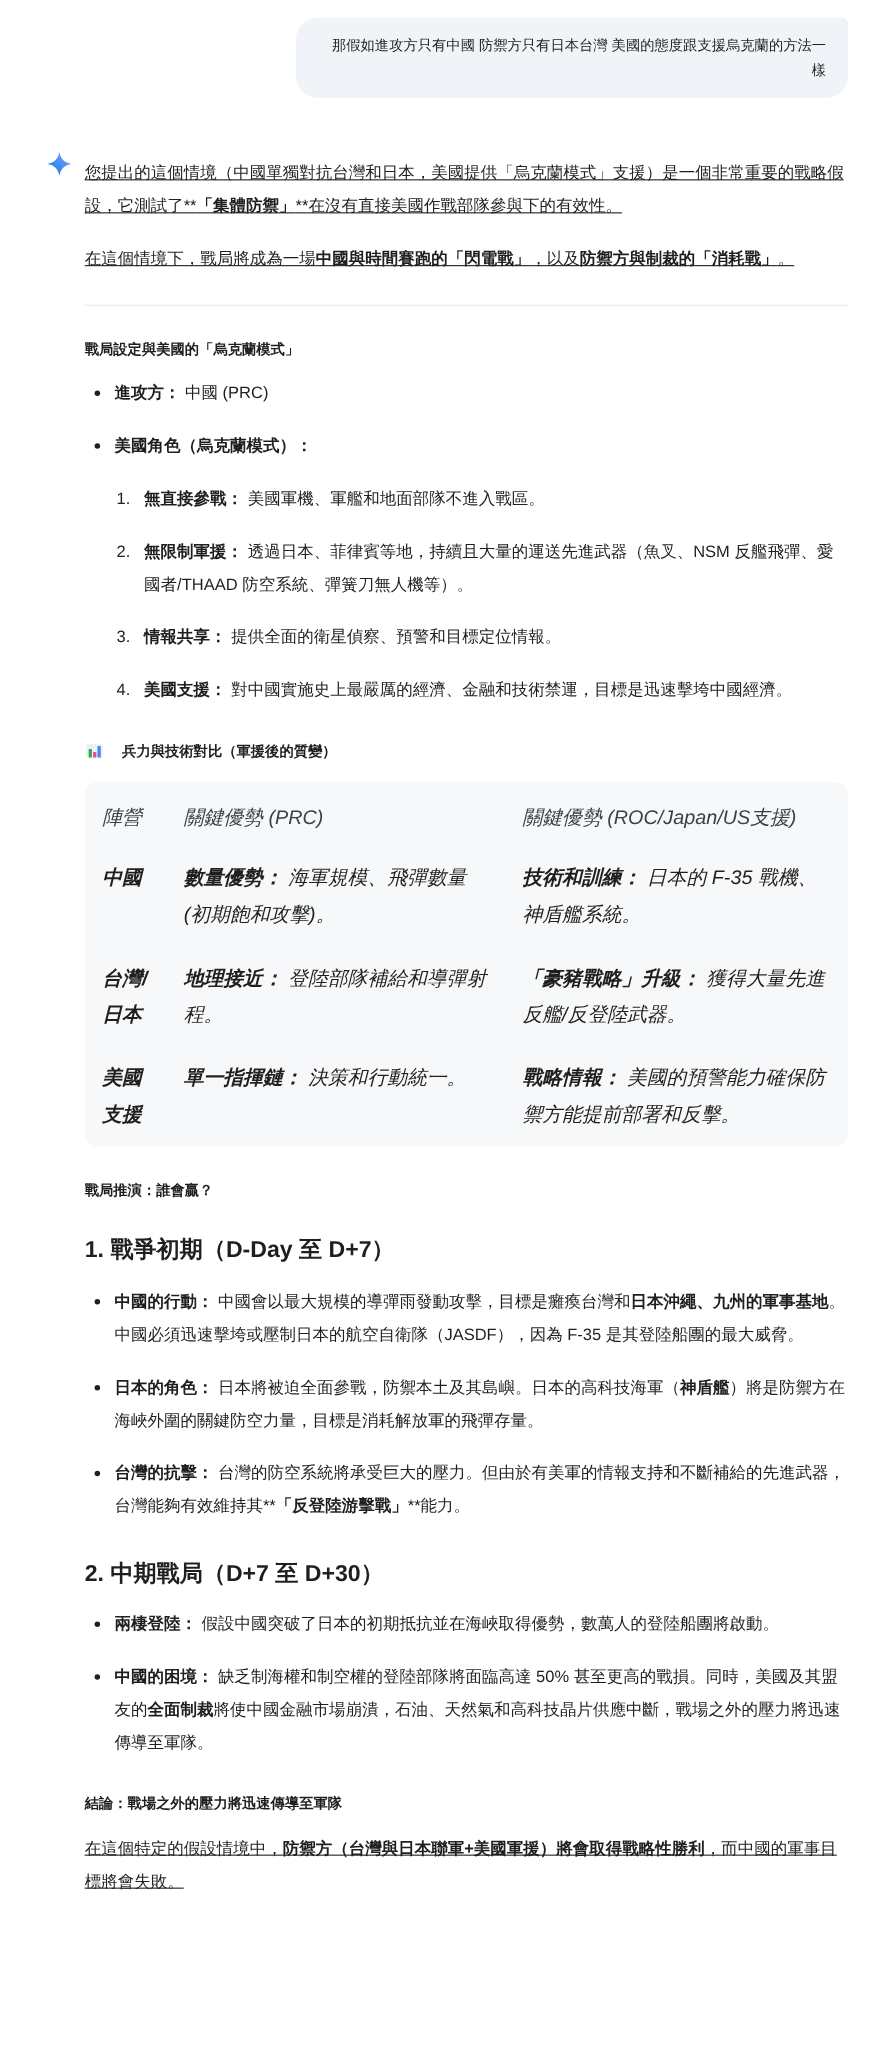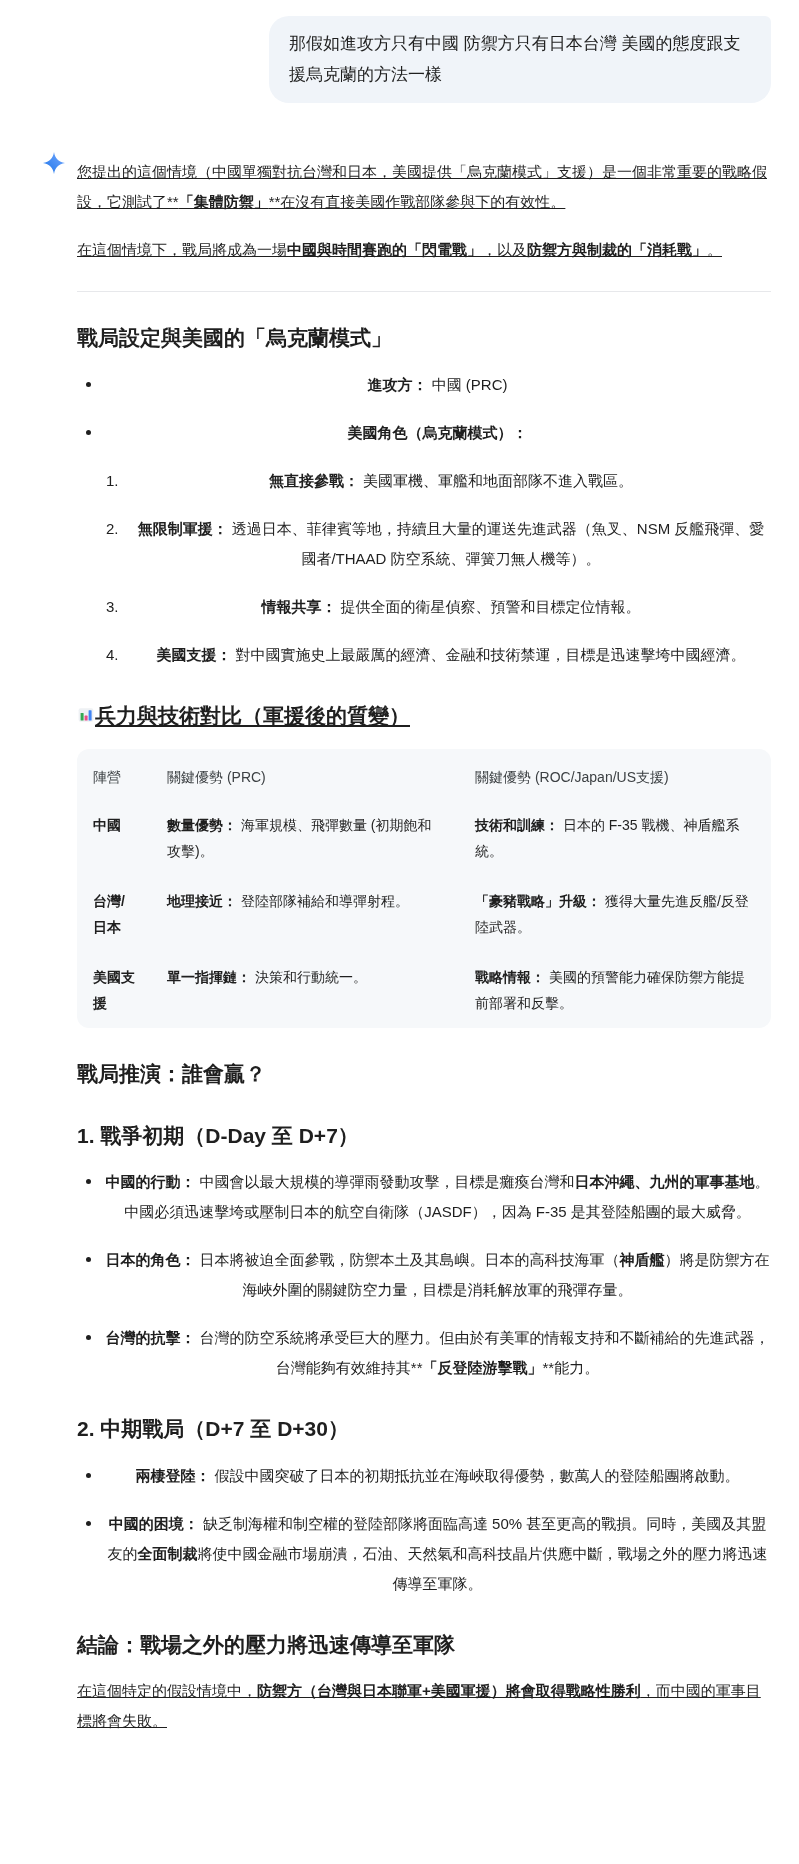--- a/index.html
+++ b/index.html
@@ -13,57 +13,59 @@
   .page { width: 799px; height: 1864px; overflow: hidden; }
 
   
   .user-row { display: flex; justify-content: flex-end; padding: 16px 28px 0 0; }
   .user-bubble {
     background: var(--bubble_bg, #f0f4f9);
     border-radius: 20px 6px 20px 20px;
     padding: 13px 20px;
     max-width: 502px;
     line-height: 1.8;
-    font-size: 17px;
+    font-size: 13px;
+    text-align: right;
   }
 
   
   .ai-row { display: flex; align-items: flex-start; padding: 40px 28px 0 42px; }
   .ai-icon { width: 24px; height: 24px; flex: 0 0 24px; margin-top: 8px; margin-right: 11px; }
   .ai-icon svg { width: 24px; height: 24px; display: block; }
   .ai-content { flex: 1; min-width: 0; }
 
   p.resp { line-height: 2.0; margin: 14px 0 18px; text-decoration: underline; }
   b { font-weight: 700; }
 
   hr.divider { border: none; border-top: 1px solid #e7e8eb; margin: 26px 0 4px; }
 
-  h3.sec-title { font-size: 21px; font-weight: 700; margin: 30px 0 16px; line-height: 1.5; }
+  h3.sec-title { font-size: 13px; font-weight: 700; margin: 30px 0 16px; line-height: 1.5; }
   h4.sub-title { font-size: 21px; font-weight: 700; margin: 30px 0 16px; line-height: 1.5; }
-  h3.with-icon { display: flex; align-items: center; gap: 0; text-decoration: underline; }
+  h3.with-icon { display: flex; align-items: center; gap: 16px; }
   .chart-ico svg { width: 18px; height: 18px; display: block; }
 
-  ul.blist { list-style: none; margin: 16px 0 24px; text-align: center; }
+  ul.blist { list-style: none; margin: 16px 0 24px; }
   ul.blist > li { position: relative; padding-left: 27px; margin-bottom: 18px; line-height: 2.0; }
   ul.blist > li::before {
     content: ""; position: absolute; left: 9px; top: 12px;
     width: 5px; height: 5px; border-radius: 50%; background: #1f1f1f;
   }
   ol.nlist { list-style: none; counter-reset: n; margin: 18px 0 2px; }
   ol.nlist > li { position: relative; counter-increment: n; padding-left: 27px; margin-bottom: 18px; line-height: 2.0; font-weight: 400; }
   ol.nlist > li::before { content: counter(n) "."; position: absolute; left: 2px; top: 0; }
 
   
   table.gtable {
     width: 100%; border-collapse: separate; border-spacing: 0;
     background: var(--table_bg, #f6f8fa);
     border-radius: 12px;
     margin: 18px 0 26px;
-    font-size: 14px; line-height: 1.85;
+    font-size: 18px; line-height: 1.85;
     table-layout: fixed;
+    font-style: italic;
   }
   table.gtable th, table.gtable td {
     text-align: left; vertical-align: top; padding: 12px 14px 12px 16px;
   }
   table.gtable thead th { font-weight: 400; color: #3c4043; padding-top: 16px; padding-bottom: 10px; }
   td.rowhead { font-weight: 700; }
   table.t1 col.c1 { width: 74px; }
   table.t1 col.c2 { width: 308px; }
 </style>
 </head>

